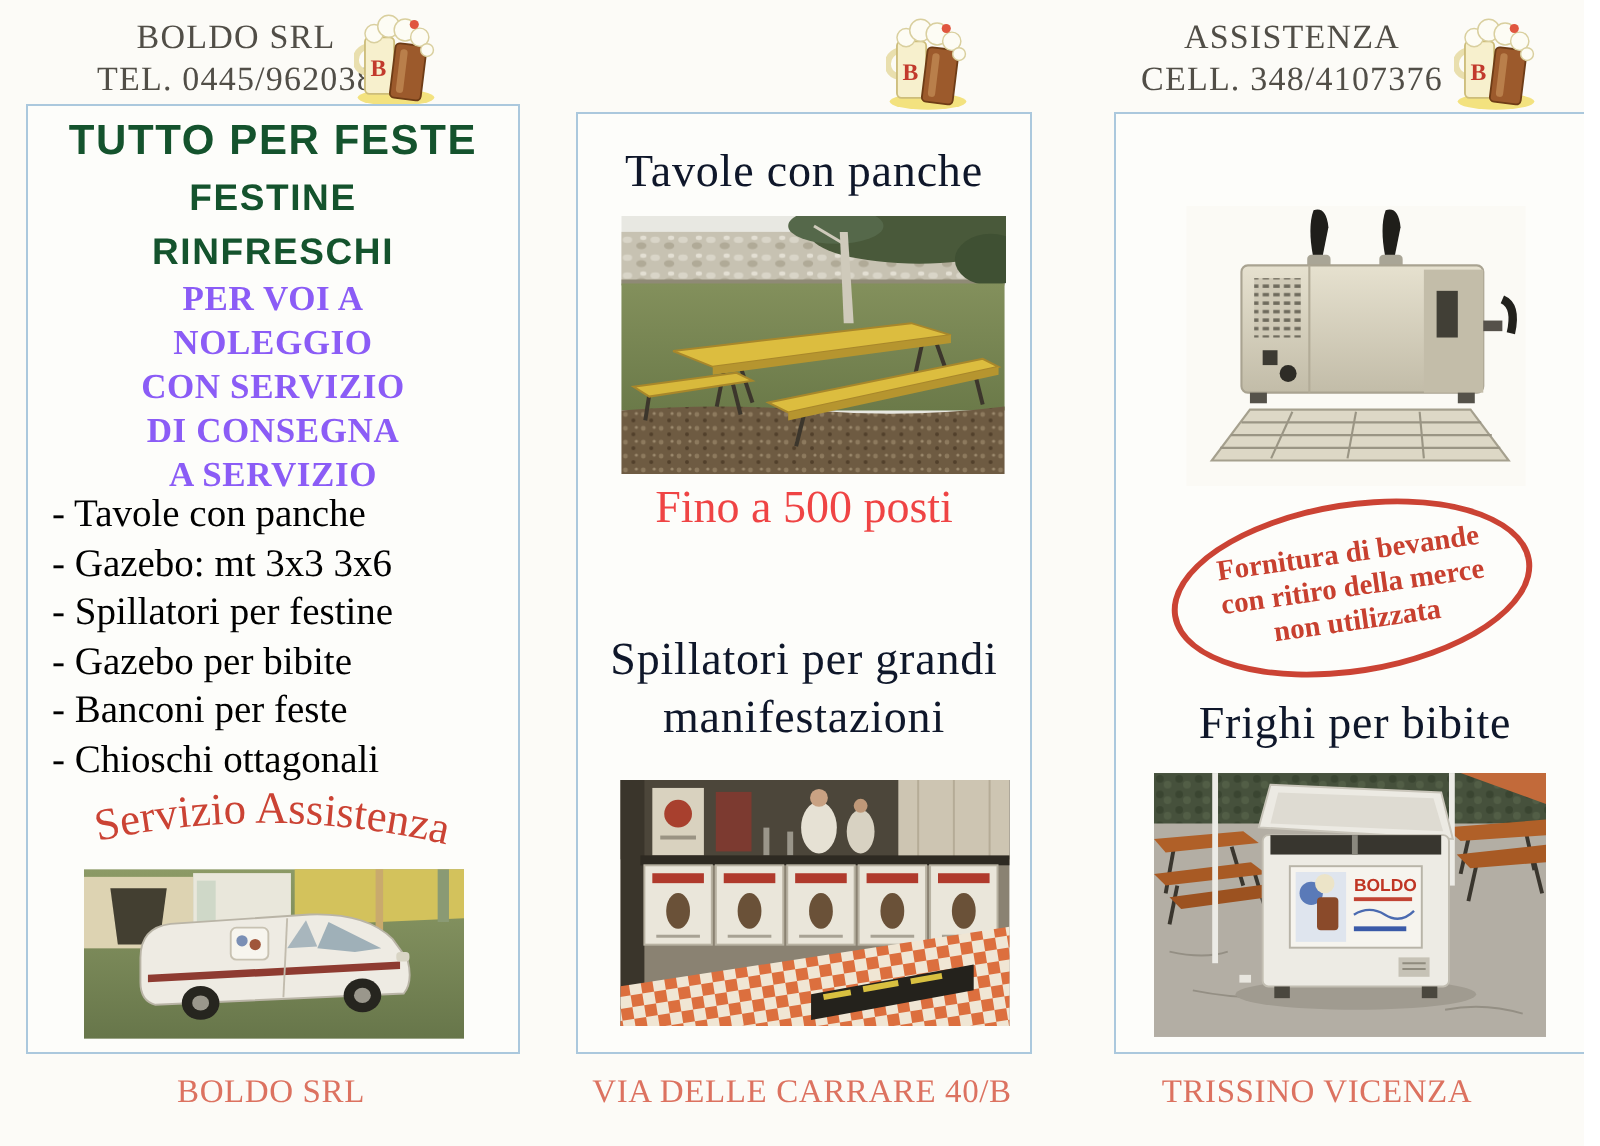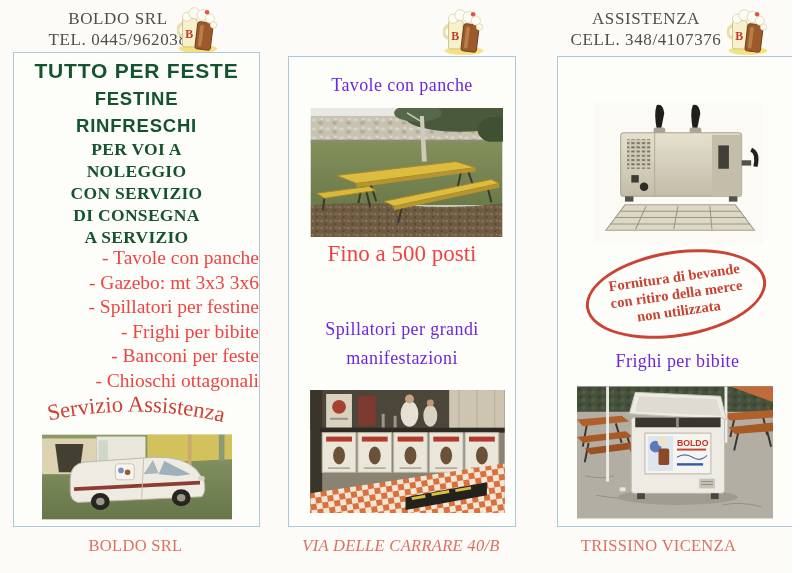--- a/index.html
+++ b/index.html
@@ -12,30 +12,30 @@
   .mug-mid{left:443px;top:9px;}
   .mug-right{left:727px;top:9px;}
   .panel{position:absolute;border:1px solid #abc8dd;background:#fdfdfa;}
   .panel-left{left:13px;top:52px;width:245px;height:473px;}
   .panel-mid{left:288px;top:56px;width:226px;height:469px;}
   .panel-right{left:557px;top:56px;width:239px;height:469px;}
   .abs{position:absolute;}
   .ctr{width:100%;text-align:center;}
   .headline{color:#14532d;font-family:"Liberation Sans",sans-serif;font-weight:bold;letter-spacing:.8px;}
   .hl1{font-size:21px;} .hl2{font-size:18.5px;}
-  .subhead{color:#14532d;font-weight:bold;font-size:17.5px;line-height:22px;letter-spacing:.3px;}
-  .list{color:#ef4444;font-size:19.5px;line-height:24.5px;padding-left:12px;text-align:right;}
-  .sec-title{color:#6d28d9;font-size:18px;letter-spacing:.4px;line-height:29px;}
+  .subhead{color:#8b5cf6;font-weight:bold;font-size:17.5px;line-height:22px;letter-spacing:.3px;}
+  .list{color:#000000;font-size:19.5px;line-height:24.5px;padding-left:12px;text-align:left;}
+  .sec-title{color:#0f172a;font-size:23px;letter-spacing:.4px;line-height:29px;}
   .caption{color:#ef4444;font-size:23px;}
   .photo{position:absolute;line-height:0;}
   .photo svg{display:block;}
   .stamp{position:absolute;left:27px;top:194px;width:176px;height:80px;border:3px solid #cb4334;border-radius:50%;transform:rotate(-9deg);display:flex;align-items:center;justify-content:center;}
   .stamp-inner{text-align:center;color:#c8402f;font-weight:bold;font-size:14.5px;line-height:17px;transform:rotate(1deg);}
   .footer{position:absolute;top:536px;text-align:center;color:#dc7260;font-size:16.5px;letter-spacing:.3px;}
-  .f-left{left:13px;width:245px;} .f-mid{left:288px;width:226px;font-style:italic;} .f-right{left:539px;width:239px;text-align:center;}
+  .f-left{left:13px;width:245px;} .f-mid{left:288px;width:226px;} .f-right{left:539px;width:239px;text-align:center;}
 </style>
 </head>
 <body>
 
 <svg width="0" height="0" style="position:absolute" aria-hidden="true">
   <defs>
     <symbol id="beer-mugs" viewBox="0 0 46 50">
       <ellipse cx="23" cy="45" rx="21" ry="4.5" fill="#f3e27f"></ellipse>
       <path d="M7 17 Q1 19 1 24.5 Q1 30 7 31.5" fill="none" stroke="#e9dfae" stroke-width="3.4"></path>
       <rect x="6" y="12" width="16" height="31" rx="2.5" fill="#f7f0cd" stroke="#cdbd7a" stroke-width="1"></rect>
@@ -84,21 +84,21 @@
       <div>PER VOI A</div>
       <div>NOLEGGIO</div>
       <div>CON SERVIZIO</div>
       <div>DI CONSEGNA</div>
       <div>A SERVIZIO</div>
     </div>
     <div class="abs list" style="top:193px;left:0;right:0">
       <div>- Tavole con panche</div>
       <div>- Gazebo: mt 3x3 3x6</div>
       <div>- Spillatori per festine</div>
-      <div>- Frighi per bibite</div>
+      <div>- Gazebo per bibite</div>
       <div>- Banconi per feste</div>
       <div>- Chioschi ottagonali</div>
     </div>
     <svg class="abs" style="left:1px;top:340px" width="241" height="40" viewBox="0 0 241 40">
       <defs>
           <path id="archPath" d="M8 34 Q120 2 234 36" fill="none"></path>
         </defs>
       <text font-family="'Liberation Serif',serif" font-size="22.5" fill="#cb4334">
         <textPath href="#archPath" startOffset="50%" text-anchor="middle">Servizio Assistenza</textPath>
       </text>

